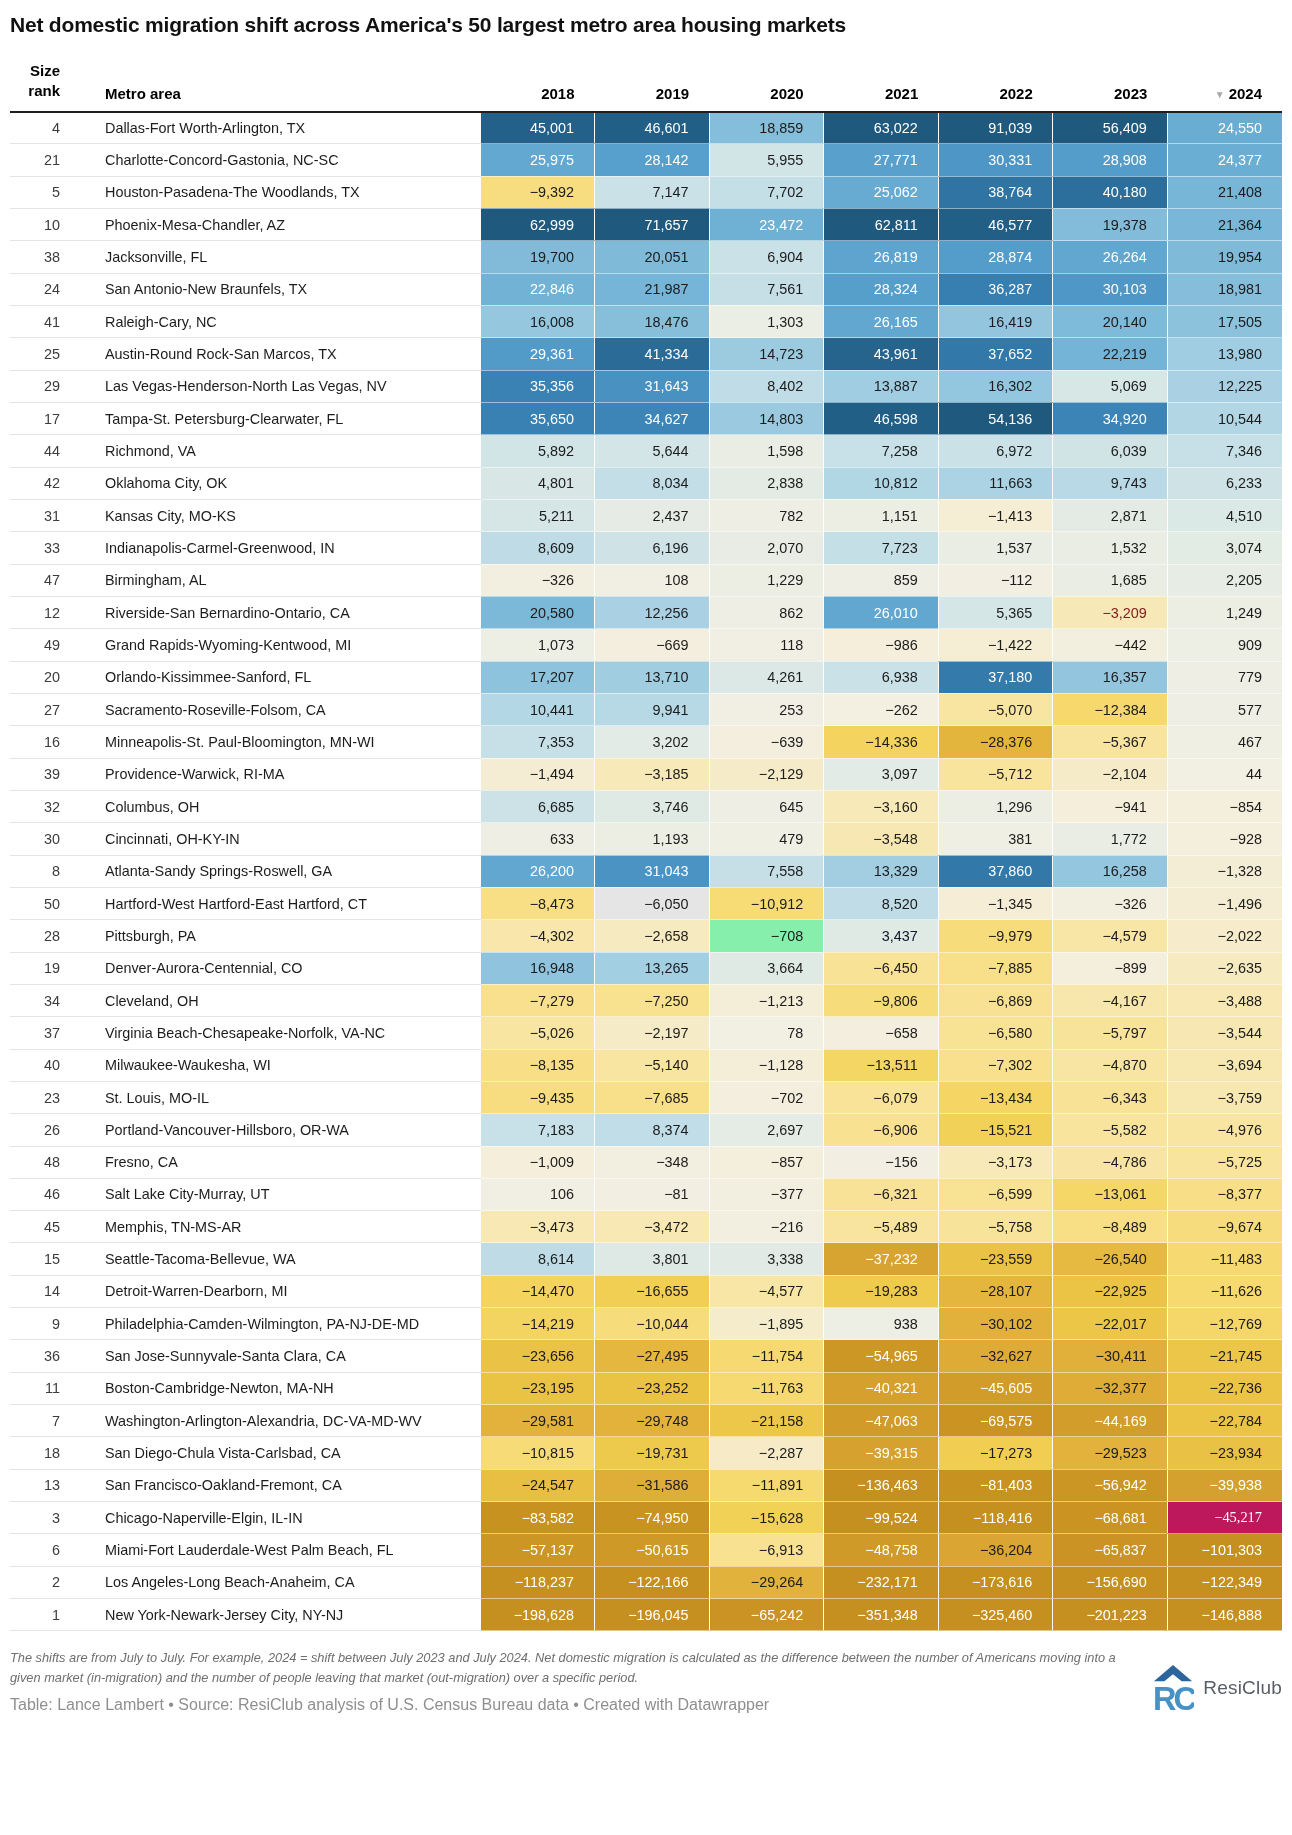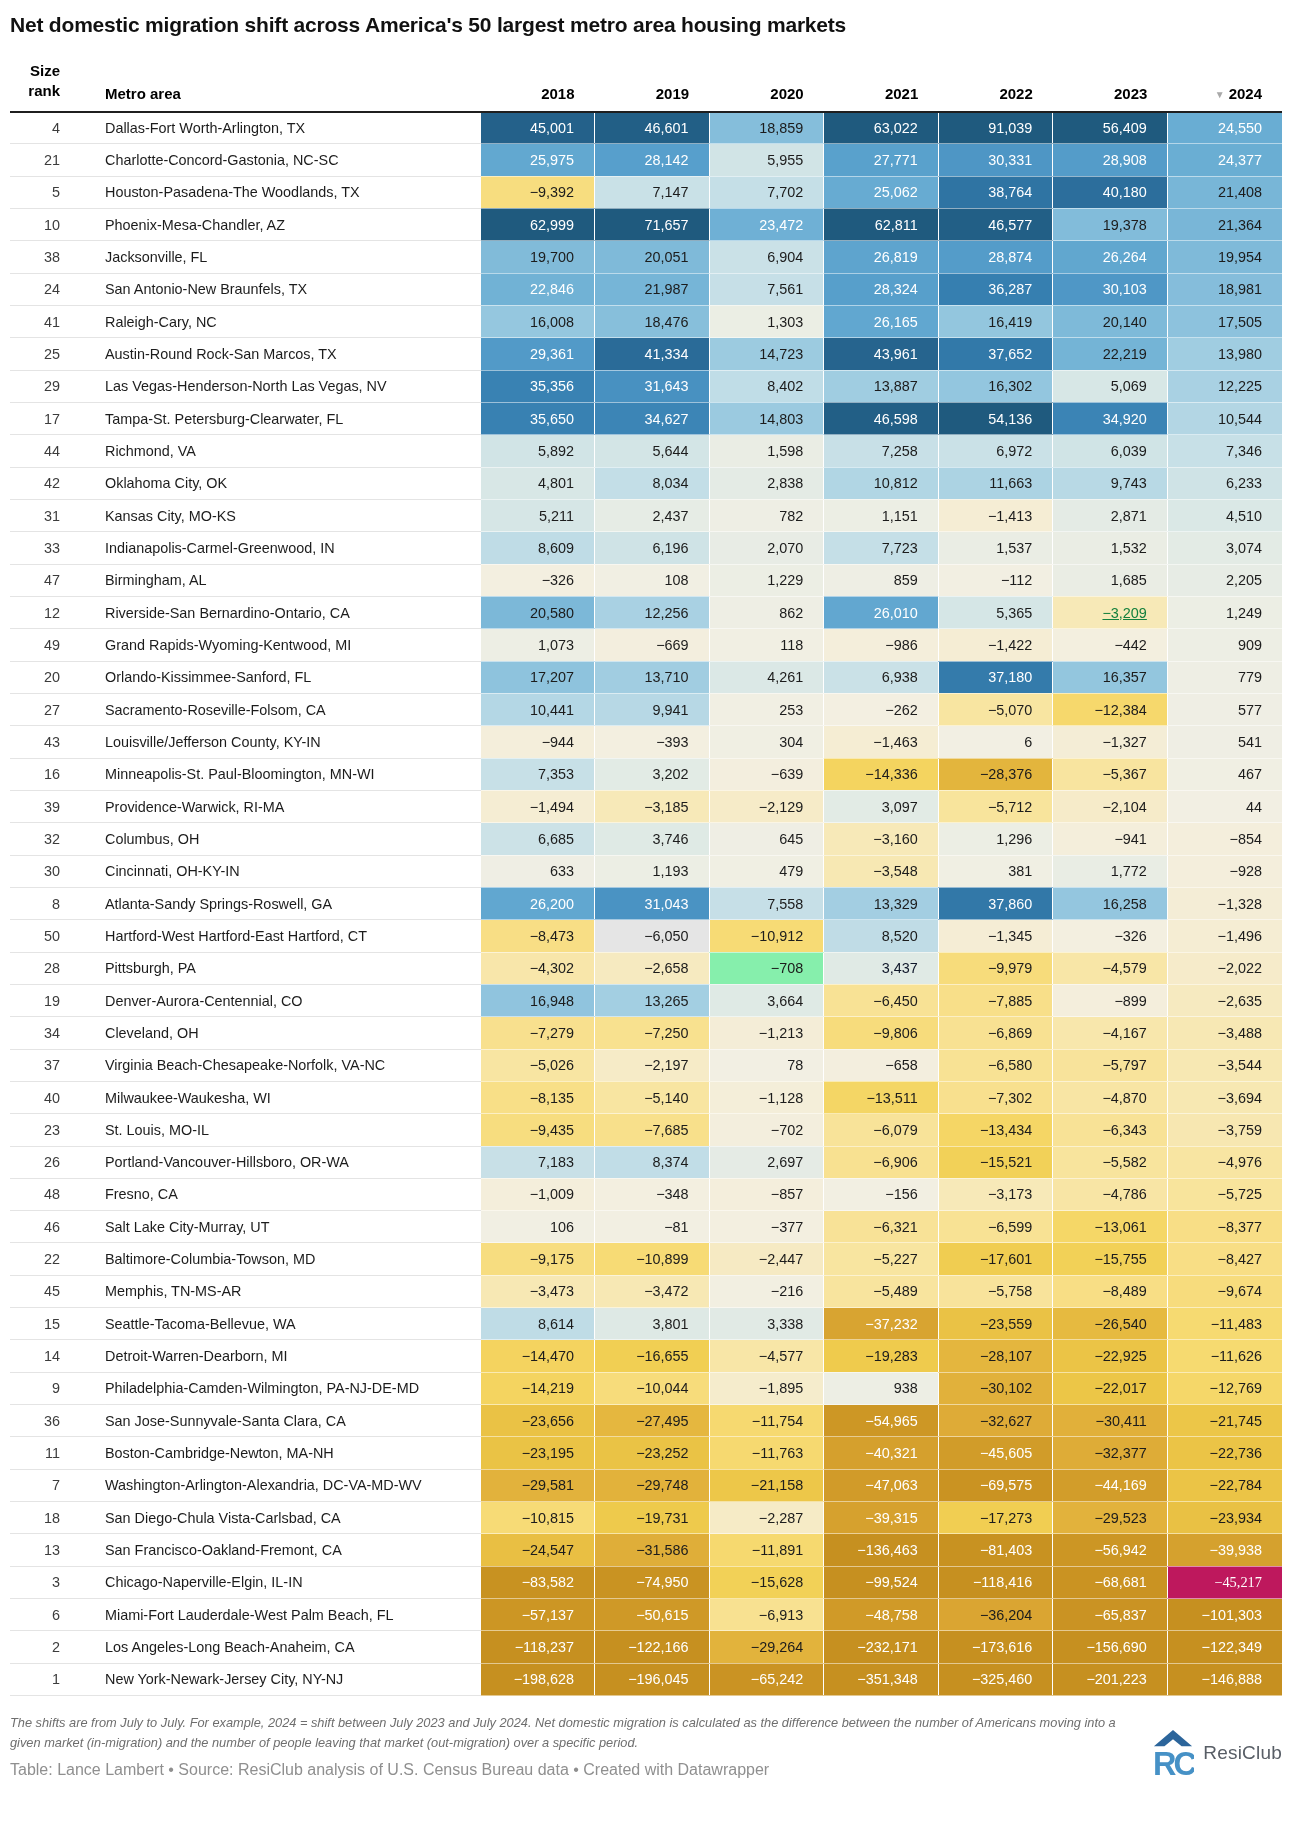--- a/index.html
+++ b/index.html
@@ -224,21 +224,21 @@
           <td class="val" style="background: rgb(231, 236, 229); color: rgb(28, 28, 28);">2,205</td>
         </tr>
         <tr>
           <td class="rank">12</td>
           <td class="metro">Riverside-San Bernardino-Ontario, CA</td>
           <td class="val" style="background: rgb(124, 184, 216); color: rgb(28, 28, 28);">20,580</td>
           <td class="val" style="background: rgb(169, 209, 227); color: rgb(28, 28, 28);">12,256</td>
           <td class="val" style="background: rgb(238, 238, 228); color: rgb(28, 28, 28);">862</td>
           <td class="val" style="background: rgb(98, 167, 208); color: rgb(255, 255, 255);">26,010</td>
           <td class="val" style="background: rgb(213, 230, 230); color: rgb(28, 28, 28);">5,365</td>
-          <td class="val" style="background: rgb(247, 233, 183); color: #15803d; text-decoration: underline;">−3,209</td>
+          <td class="val" style="background: rgb(247, 233, 183); color: #7f1d1d;">−3,209</td>
           <td class="val" style="background: rgb(236, 238, 228); color: rgb(28, 28, 28);">1,249</td>
         </tr>
         <tr>
           <td class="rank">49</td>
           <td class="metro">Grand Rapids-Wyoming-Kentwood, MI</td>
           <td class="val" style="background: rgb(237, 238, 228); color: rgb(28, 28, 28);">1,073</td>
           <td class="val" style="background: rgb(243, 238, 222); color: rgb(28, 28, 28);">−669</td>
           <td class="val" style="background: rgb(241, 239, 227); color: rgb(28, 28, 28);">118</td>
           <td class="val" style="background: rgb(244, 238, 219); color: rgb(28, 28, 28);">−986</td>
           <td class="val" style="background: rgb(245, 237, 212); color: rgb(28, 28, 28);">−1,422</td>
@@ -261,31 +261,20 @@
           <td class="metro">Sacramento-Roseville-Folsom, CA</td>
           <td class="val" style="background: rgb(180, 215, 229); color: rgb(28, 28, 28);">10,441</td>
           <td class="val" style="background: rgb(183, 216, 229); color: rgb(28, 28, 28);">9,941</td>
           <td class="val" style="background: rgb(241, 239, 227); color: rgb(28, 28, 28);">253</td>
           <td class="val" style="background: rgb(243, 239, 225); color: rgb(28, 28, 28);">−262</td>
           <td class="val" style="background: rgb(248, 229, 161); color: rgb(28, 28, 28);">−5,070</td>
           <td class="val" style="background: rgb(246, 216, 108); color: rgb(28, 28, 28);">−12,384</td>
           <td class="val" style="background: rgb(239, 238, 228); color: rgb(28, 28, 28);">577</td>
         </tr>
         <tr>
-          <td class="rank">43</td>
-          <td class="metro">Louisville/Jefferson County, KY-IN</td>
-          <td class="val" style="background: rgb(244, 238, 219); color: rgb(28, 28, 28);">−944</td>
-          <td class="val" style="background: rgb(243, 239, 224); color: rgb(28, 28, 28);">−393</td>
-          <td class="val" style="background: rgb(240, 239, 227); color: rgb(28, 28, 28);">304</td>
-          <td class="val" style="background: rgb(245, 237, 211); color: rgb(28, 28, 28);">−1,463</td>
-          <td class="val" style="background: rgb(242, 239, 227); color: rgb(28, 28, 28);">6</td>
-          <td class="val" style="background: rgb(244, 237, 214); color: rgb(28, 28, 28);">−1,327</td>
-          <td class="val" style="background: rgb(239, 238, 228); color: rgb(28, 28, 28);">541</td>
-        </tr>
-        <tr>
           <td class="rank">16</td>
           <td class="metro">Minneapolis-St. Paul-Bloomington, MN-WI</td>
           <td class="val" style="background: rgb(199, 224, 231); color: rgb(28, 28, 28);">7,353</td>
           <td class="val" style="background: rgb(226, 235, 229); color: rgb(28, 28, 28);">3,202</td>
           <td class="val" style="background: rgb(243, 238, 222); color: rgb(28, 28, 28);">−639</td>
           <td class="val" style="background: rgb(244, 212, 95); color: rgb(28, 28, 28);">−14,336</td>
           <td class="val" style="background: rgb(227, 181, 61); color: rgb(28, 28, 28);">−28,376</td>
           <td class="val" style="background: rgb(248, 228, 159); color: rgb(28, 28, 28);">−5,367</td>
           <td class="val" style="background: rgb(240, 239, 227); color: rgb(28, 28, 28);">467</td>
         </tr>
@@ -435,31 +424,20 @@
         <tr>
           <td class="rank">46</td>
           <td class="metro">Salt Lake City-Murray, UT</td>
           <td class="val" style="background: rgb(241, 239, 227); color: rgb(28, 28, 28);">106</td>
           <td class="val" style="background: rgb(242, 239, 226); color: rgb(28, 28, 28);">−81</td>
           <td class="val" style="background: rgb(243, 239, 224); color: rgb(28, 28, 28);">−377</td>
           <td class="val" style="background: rgb(248, 226, 151); color: rgb(28, 28, 28);">−6,321</td>
           <td class="val" style="background: rgb(248, 226, 148); color: rgb(28, 28, 28);">−6,599</td>
           <td class="val" style="background: rgb(245, 215, 103); color: rgb(28, 28, 28);">−13,061</td>
           <td class="val" style="background: rgb(248, 222, 134); color: rgb(28, 28, 28);">−8,377</td>
-        </tr>
-        <tr>
-          <td class="rank">22</td>
-          <td class="metro">Baltimore-Columbia-Towson, MD</td>
-          <td class="val" style="background: rgb(247, 221, 128); color: rgb(28, 28, 28);">−9,175</td>
-          <td class="val" style="background: rgb(247, 219, 117); color: rgb(28, 28, 28);">−10,899</td>
-          <td class="val" style="background: rgb(246, 234, 195); color: rgb(28, 28, 28);">−2,447</td>
-          <td class="val" style="background: rgb(248, 229, 160); color: rgb(28, 28, 28);">−5,227</td>
-          <td class="val" style="background: rgb(240, 205, 81); color: rgb(28, 28, 28);">−17,601</td>
-          <td class="val" style="background: rgb(242, 209, 87); color: rgb(28, 28, 28);">−15,755</td>
-          <td class="val" style="background: rgb(248, 222, 133); color: rgb(28, 28, 28);">−8,427</td>
         </tr>
         <tr>
           <td class="rank">45</td>
           <td class="metro">Memphis, TN-MS-AR</td>
           <td class="val" style="background: rgb(247, 232, 180); color: rgb(28, 28, 28);">−3,473</td>
           <td class="val" style="background: rgb(247, 232, 180); color: rgb(28, 28, 28);">−3,472</td>
           <td class="val" style="background: rgb(242, 239, 225); color: rgb(28, 28, 28);">−216</td>
           <td class="val" style="background: rgb(248, 228, 158); color: rgb(28, 28, 28);">−5,489</td>
           <td class="val" style="background: rgb(248, 227, 155); color: rgb(28, 28, 28);">−5,758</td>
           <td class="val" style="background: rgb(248, 222, 133); color: rgb(28, 28, 28);">−8,489</td>

